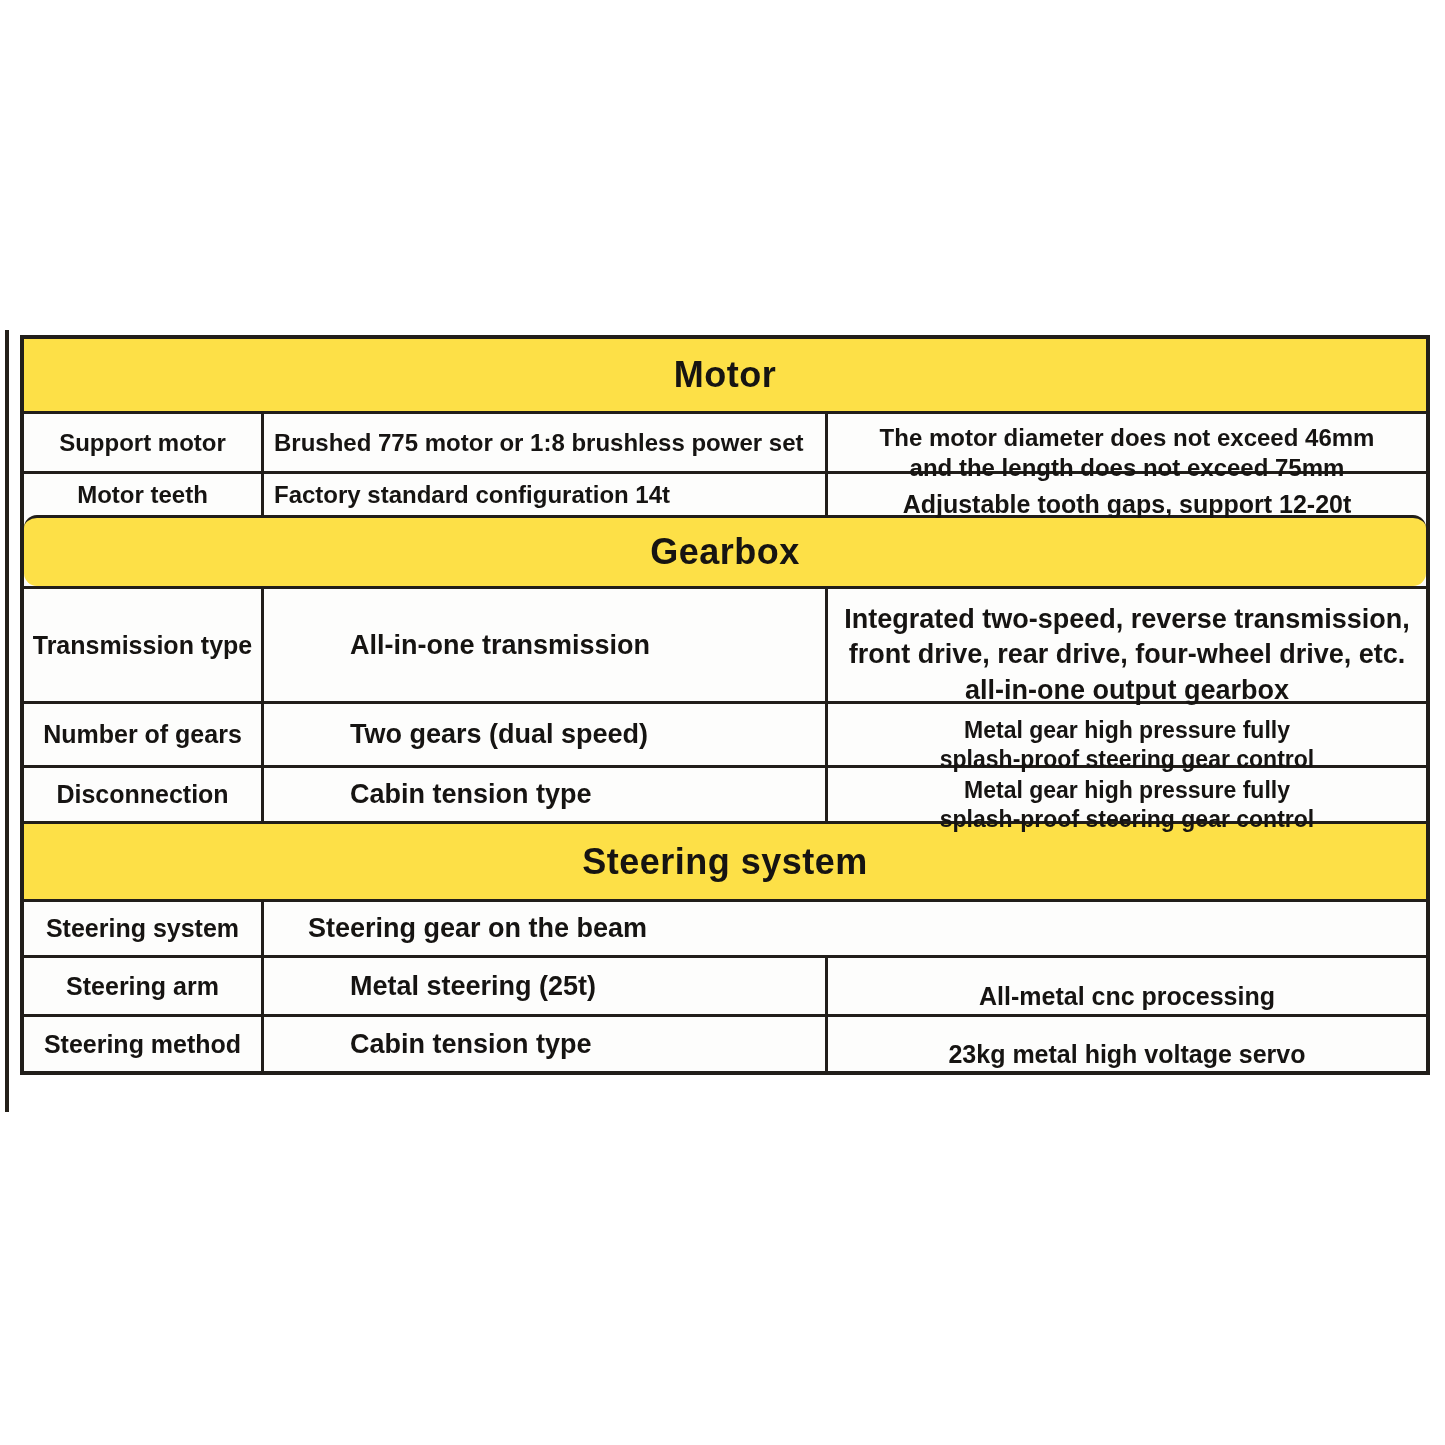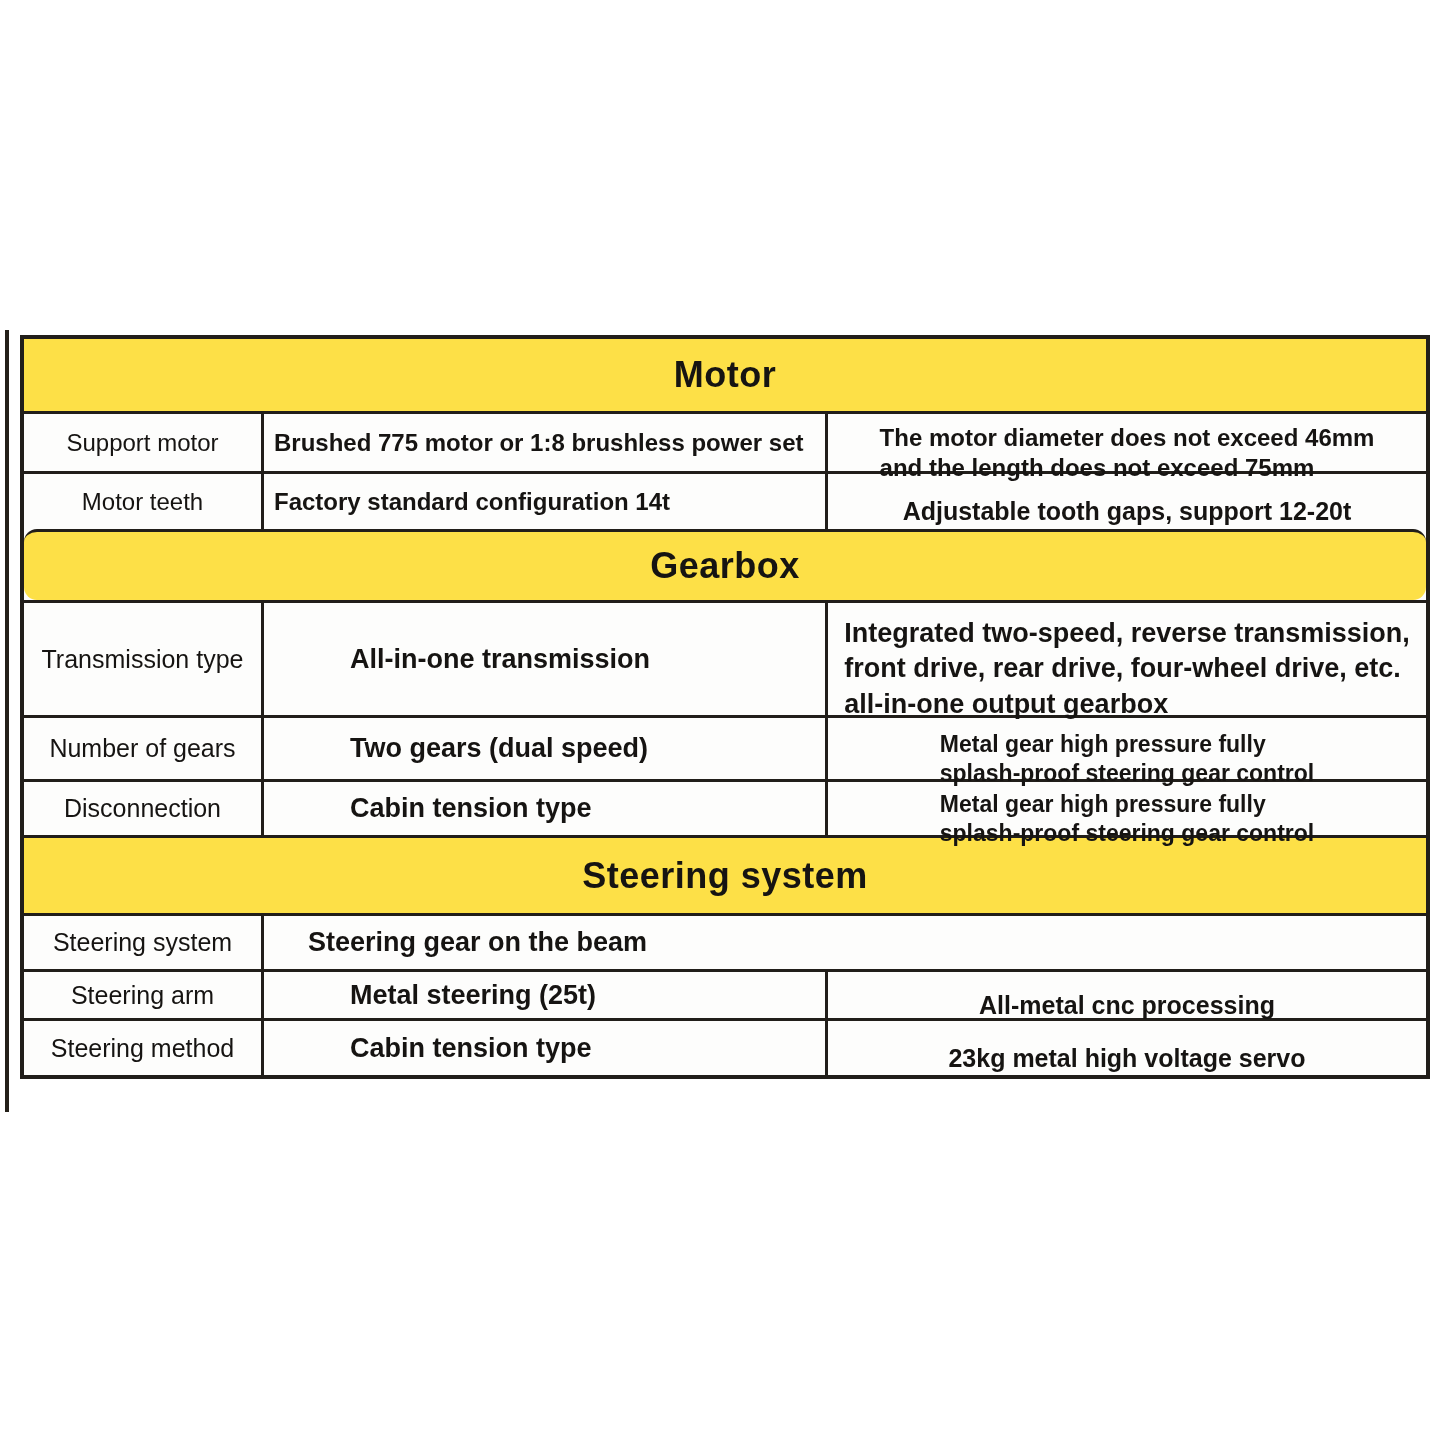--- a/index.html
+++ b/index.html
@@ -44,36 +44,36 @@
   .sec-header.bt, .row.bt { border-top: 3px solid #211e1a; }
   .h-motor    { height: 72px; }
   .h-gearbox  { height: 68px; border-radius: 13px; }
   .h-steering { height: 75px; }
   .row {
     display: flex;
     align-items: stretch;
     box-sizing: border-box;
   }
   .r-support  { height: 60px; }
-  .r-teeth    { height: 58px; }
+  .r-teeth    { height: 44px; }
   .r-trans    { height: 115px; }
   .r-gears    { height: 64px; }
   .r-disc     { height: 56px; }
   .r-ssys     { height: 56px; }
-  .r-sarm     { height: 49px; }
+  .r-sarm     { height: 59px; }
   .r-smethod  { height: 57px; }
   .c1 {
     width: 240px;
     flex: 0 0 240px;
     display: flex;
     align-items: center;
     justify-content: center;
     text-align: center;
     border-right: 3px solid #211e1a;
-    font-weight: normal;
+    font-weight: bold;
     font-size: 24px;
     box-sizing: border-box;
   }
   .c2 {
     width: 564px;
     flex: 0 0 564px;
     display: flex;
     align-items: center;
     border-right: 3px solid #211e1a;
     font-weight: bold;
@@ -86,21 +86,21 @@
     flex: 1 1 auto;
     width: auto;
     border-right: none;
     padding-left: 44px;
   }
   .c3 {
     flex: 1 1 auto;
     display: flex;
     align-items: center;
     justify-content: center;
-    text-align: left;
+    text-align: center;
     font-weight: bold;
     font-size: 24px;
     white-space: pre-line;
     line-height: 1.22;
     box-sizing: border-box;
     margin-top: 20px;
   }
   .c3.fs-27 { font-size: 27px; line-height: 1.3; }
   .c3.fs-23 { font-size: 23px; line-height: 1.25; }
   .c3.fs-25 { font-size: 25px; }

